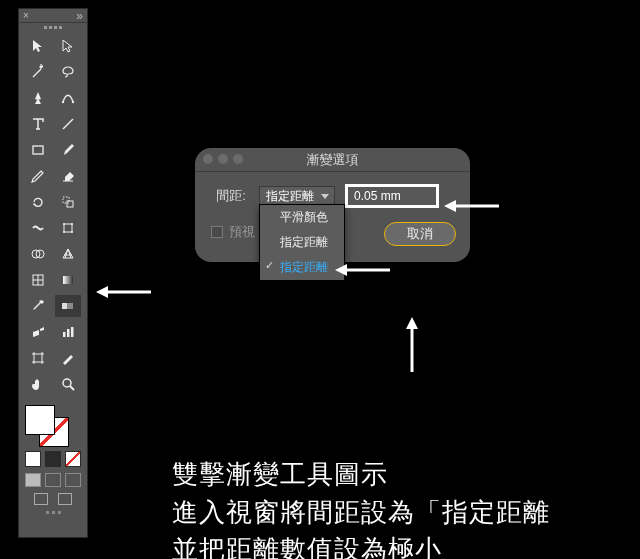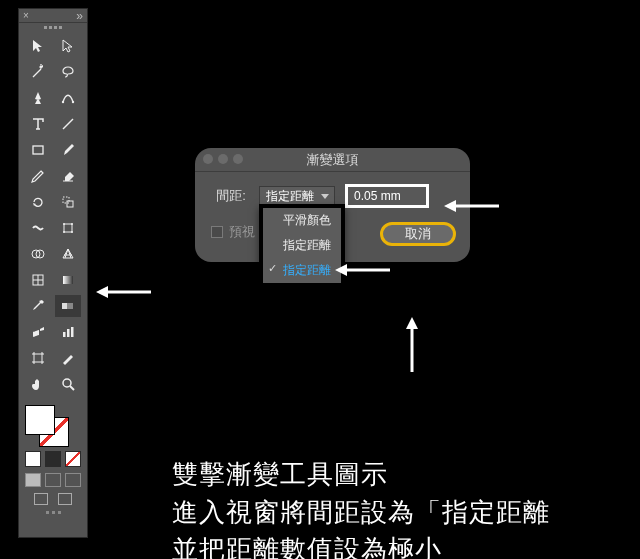--- a/index.html
+++ b/index.html
@@ -108,47 +108,47 @@
     height:20px;background:#5d5d5d;border:1px solid #3a3a3a;
     display:flex;align-items:center;padding:0 18px 0 6px;
     position:relative;min-width:76px;color:#fff;font-size:12px;
   }
   .select::after{
     content:"";position:absolute;right:5px;top:7px;
     border-left:4px solid transparent;border-right:4px solid transparent;
     border-top:5px solid #ccc;
   }
   .num-input{
-    margin-left:10px;width:84px;height:24px;
+    margin-left:10px;width:94px;height:24px;
     background:#585858;border:3px solid #fff;
     color:#fff;display:flex;align-items:center;padding:0 6px;font-size:12px;
   }
   .dropdown{
     position:absolute;left:50px;top:20px;width:86px;
-    background:#5c5c5c;border:4px solid #000000;
+    background:#5c5c5c;border:1px solid #000000;
     box-shadow:0 4px 8px rgba(0,0,0,.5);
     font-size:12px;
   }
   .dd-item{
     padding:4px 6px 4px 20px;position:relative;color:#eee;cursor:pointer;
   }
   .dd-item.selected{color:#35b0ff;}
   .dd-item.selected::before{
     content:"✓";position:absolute;left:5px;color:#ddd;font-size:11px;
   }
   .row-dir{margin-top:36px;}
   .checkbox{
     width:12px;height:12px;border:1px solid #7a7a7a;margin-right:6px;background:#4a4a4a;
   }
   .preview-row{display:flex;align-items:center;margin-left:2px;margin-top:6px;}
   .dialog-buttons{display:flex;gap:14px;justify-content:flex-end;margin-top:4px;}
   .btn{
     height:24px;border-radius:14px;padding:0 22px;
     display:flex;align-items:center;justify-content:center;
-    font-size:13px;cursor:pointer;border:3px solid #eab308;
+    font-size:13px;cursor:pointer;border:1px solid #eab308;
   }
   .btn-cancel{background:#6a6a6a;color:#eee;}
   .btn-ok{background:#fff;color:#333;border-color:#fff;}
 
   
   .arrow{position:absolute;pointer-events:none;}
   .arrow-line{stroke:#fff;stroke-width:3;fill:none;}
   .arrow-head{fill:#fff;}
 
   

